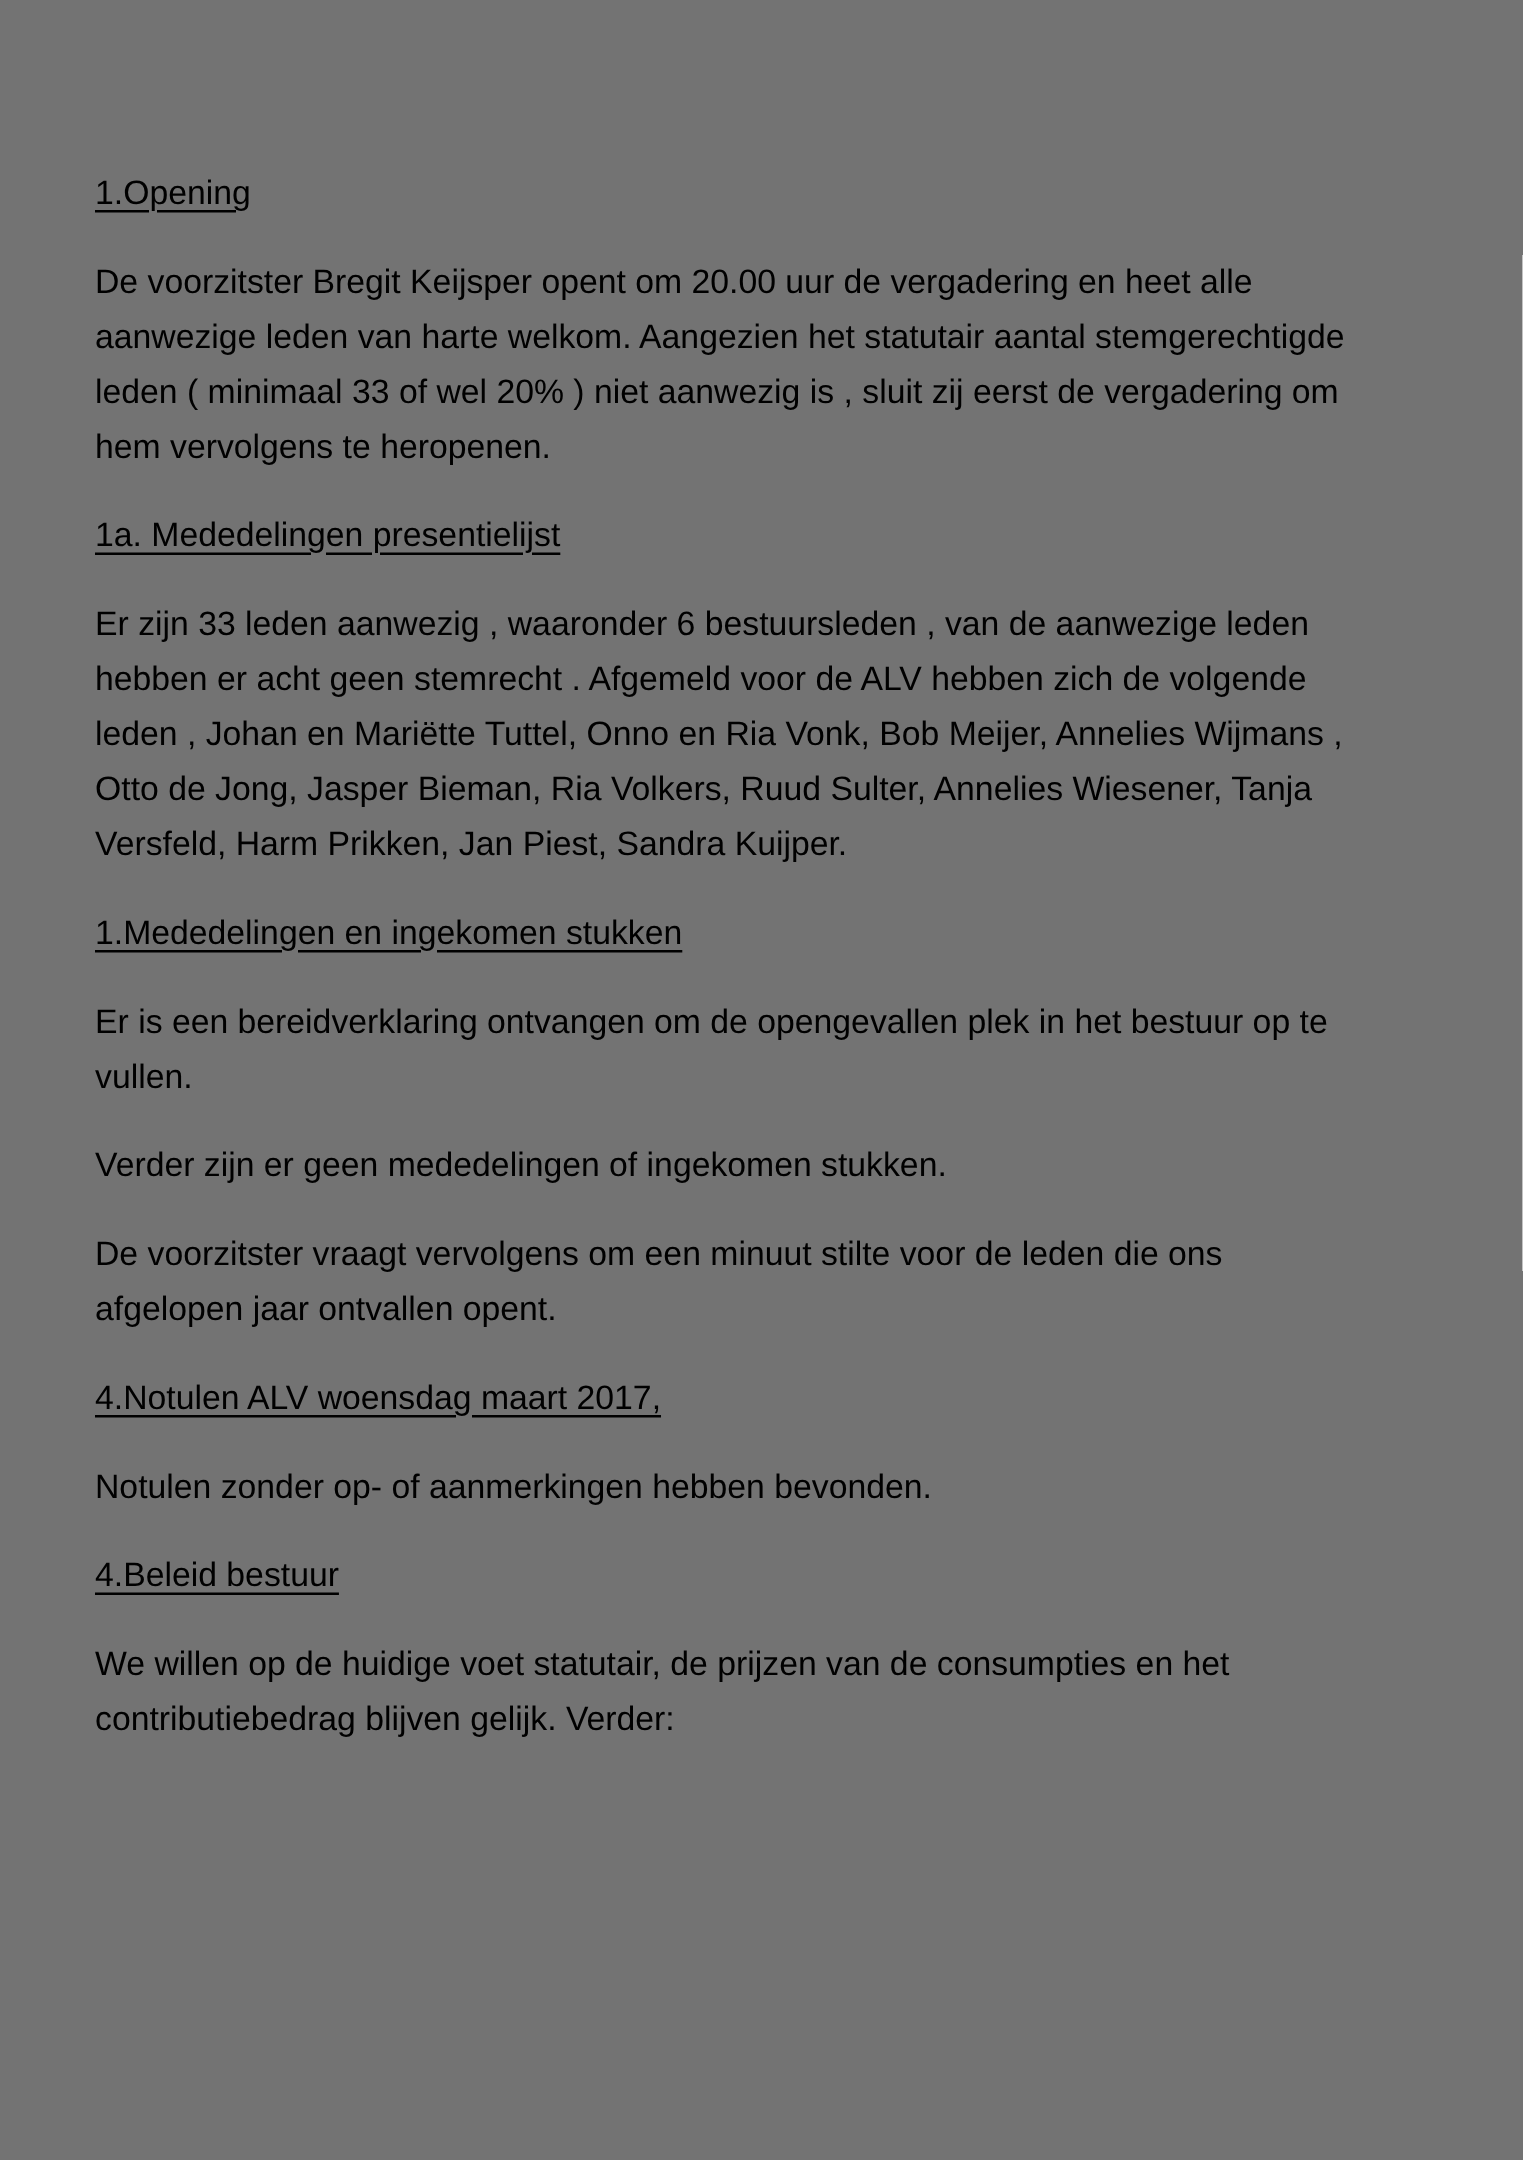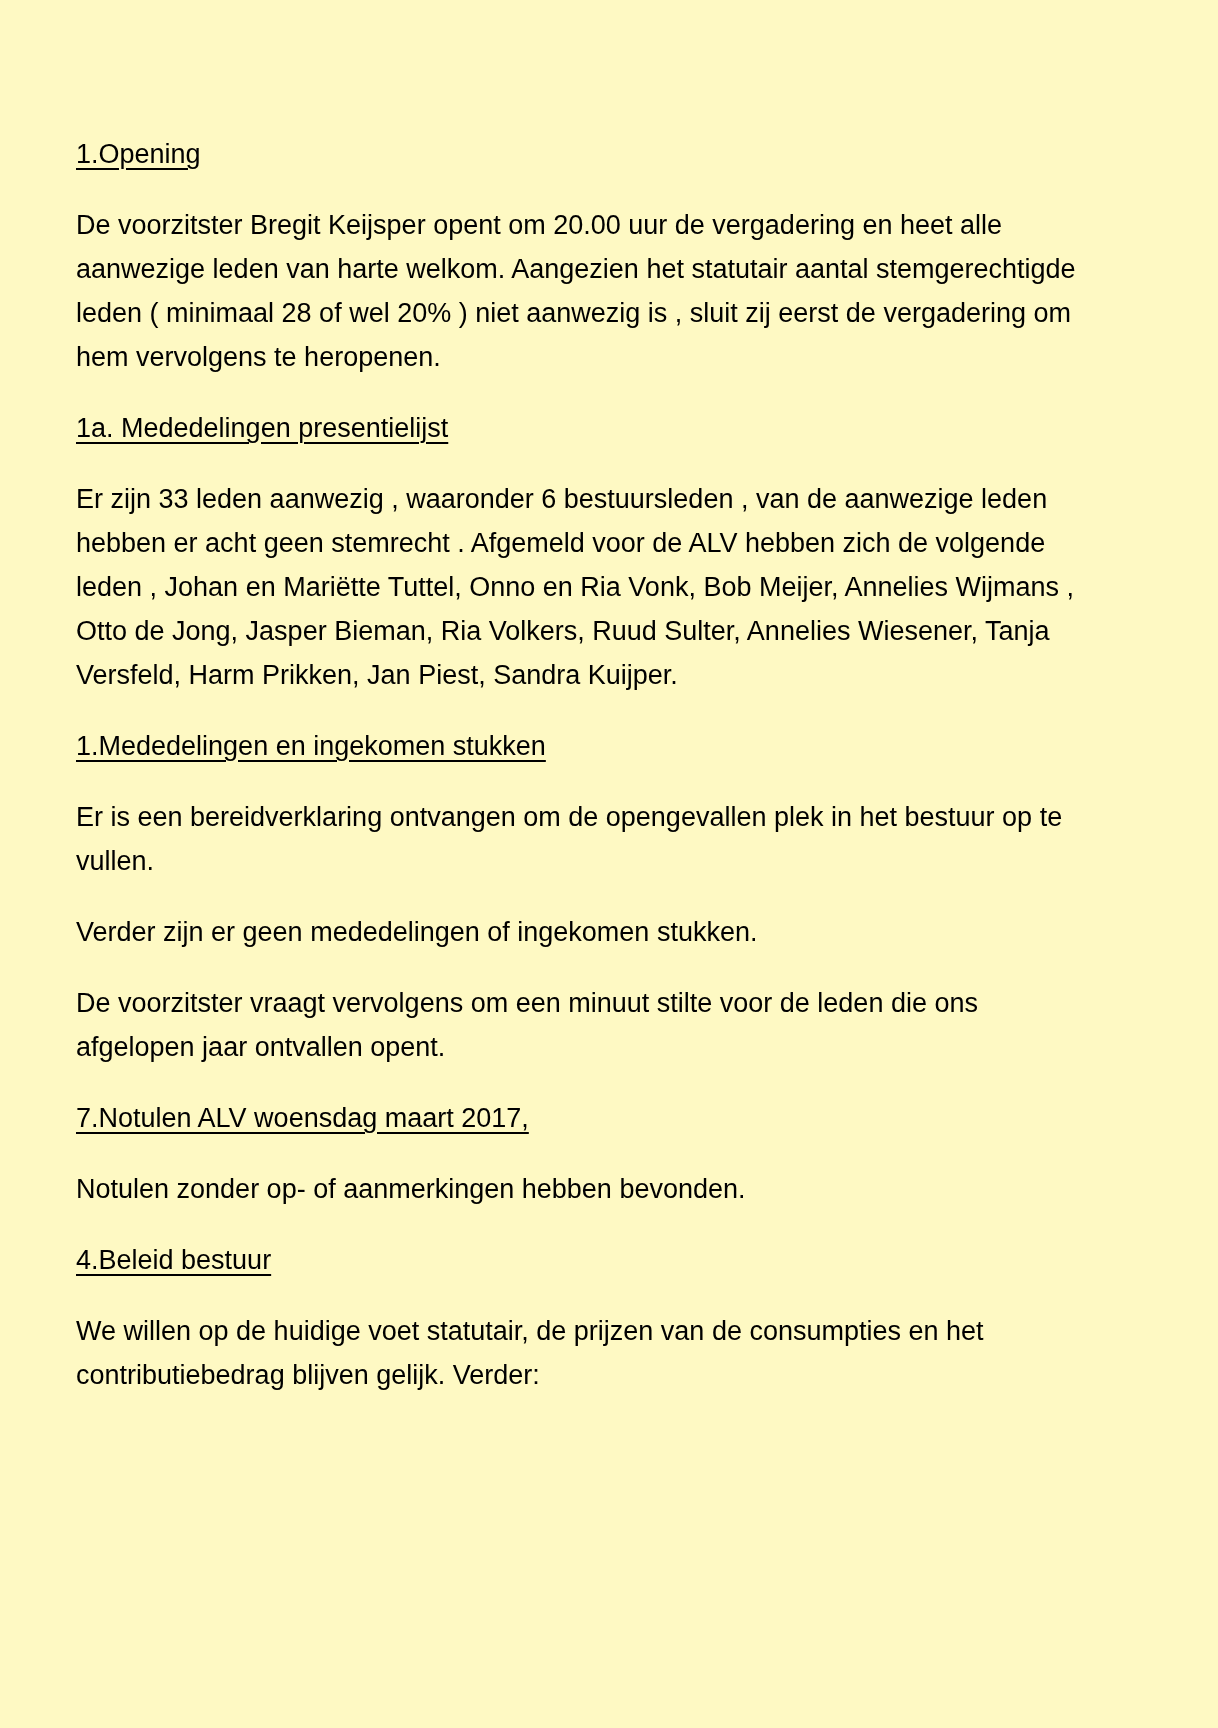--- a/index.html
+++ b/index.html
@@ -6,21 +6,21 @@
   html, body {
     margin: 0;
     padding: 0;
     background: #ffffff;
   }
   .page {
     position: relative;
     width: 1218px;
     height: 1728px;
     margin: 0 auto;
-    background: #fef9c3;
+    background: #737373;
     color: #000000;
     box-sizing: border-box;
     padding: 132px 76px 0 76px;
     font-family: "Liberation Sans", "DejaVu Sans", sans-serif;
     font-size: 27px;
     line-height: 44px;
     overflow: hidden;
   }
   .doc-heading {
     font-size: 27px;
@@ -35,37 +35,37 @@
     max-width: 1010px;
   }
 </style>
 </head>
 <body>
 
 <div class="page">
 
   <section>
     <h2 class="doc-heading">1.Opening</h2>
-    <p class="doc-paragraph">De voorzitster Bregit Keijsper opent om 20.00 uur de vergadering en heet alle aanwezige leden van harte welkom. Aangezien het statutair aantal stemgerechtigde leden ( minimaal 28 of wel 20% ) niet aanwezig is , sluit zij eerst de vergadering om hem vervolgens te heropenen.</p>
+    <p class="doc-paragraph">De voorzitster Bregit Keijsper opent om 20.00 uur de vergadering en heet alle aanwezige leden van harte welkom. Aangezien het statutair aantal stemgerechtigde leden ( minimaal 33 of wel 20% ) niet aanwezig is , sluit zij eerst de vergadering om hem vervolgens te heropenen.</p>
   </section>
 
   <section>
     <h2 class="doc-heading">1a. Mededelingen presentielijst</h2>
     <p class="doc-paragraph">Er zijn 33 leden aanwezig , waaronder 6 bestuursleden , van de aanwezige leden hebben er acht geen stemrecht . Afgemeld voor de ALV hebben zich de volgende leden , Johan en Mariëtte Tuttel, Onno en Ria Vonk, Bob Meijer, Annelies Wijmans , Otto de Jong, Jasper Bieman, Ria Volkers, Ruud Sulter, Annelies Wiesener, Tanja Versfeld, Harm Prikken, Jan Piest, Sandra Kuijper.</p>
   </section>
 
   <section>
     <h2 class="doc-heading">1.Mededelingen en ingekomen stukken</h2>
     <p class="doc-paragraph">Er is een bereidverklaring ontvangen om de opengevallen plek in het bestuur op te vullen.</p>
     <p class="doc-paragraph">Verder zijn er geen mededelingen of ingekomen stukken.</p>
     <p class="doc-paragraph">De voorzitster vraagt vervolgens om een minuut stilte voor de leden die ons afgelopen jaar ontvallen opent.</p>
   </section>
 
   <section>
-    <h2 class="doc-heading">7.Notulen ALV woensdag maart 2017,</h2>
+    <h2 class="doc-heading">4.Notulen ALV woensdag maart 2017,</h2>
     <p class="doc-paragraph">Notulen zonder op- of aanmerkingen hebben bevonden.</p>
   </section>
 
   <section>
     <h2 class="doc-heading">4.Beleid bestuur</h2>
     <p class="doc-paragraph">We willen op de huidige voet statutair, de prijzen van de consumpties en het contributiebedrag blijven gelijk. Verder:</p>
   </section>
 
 </div>
 

